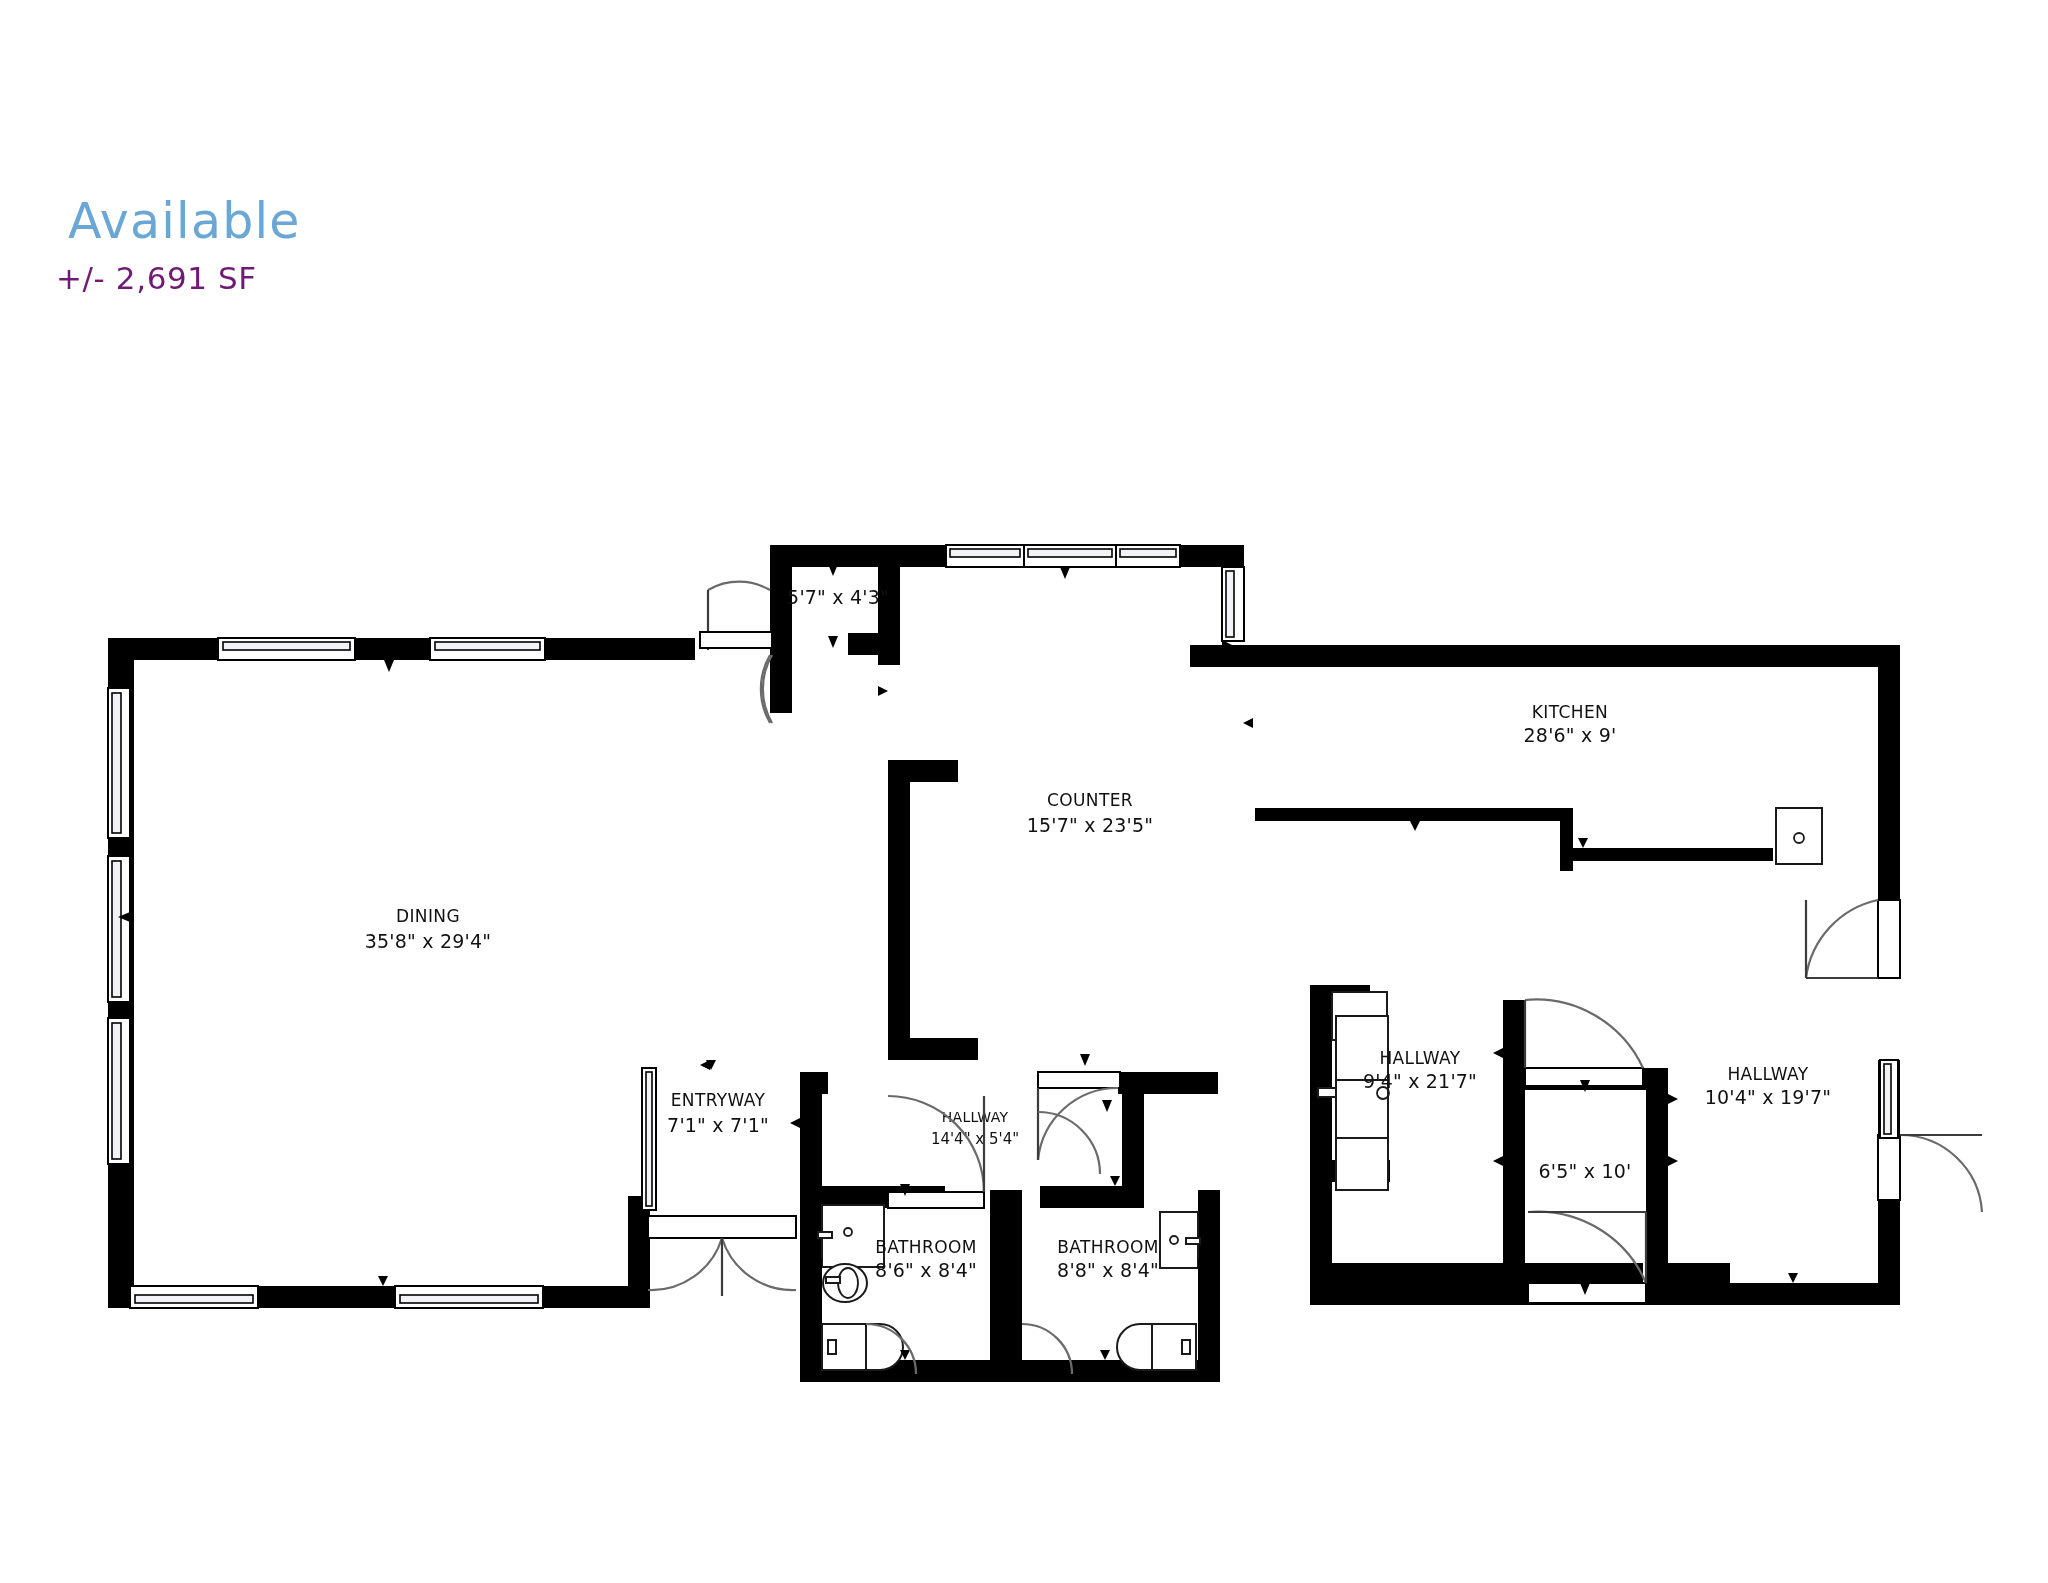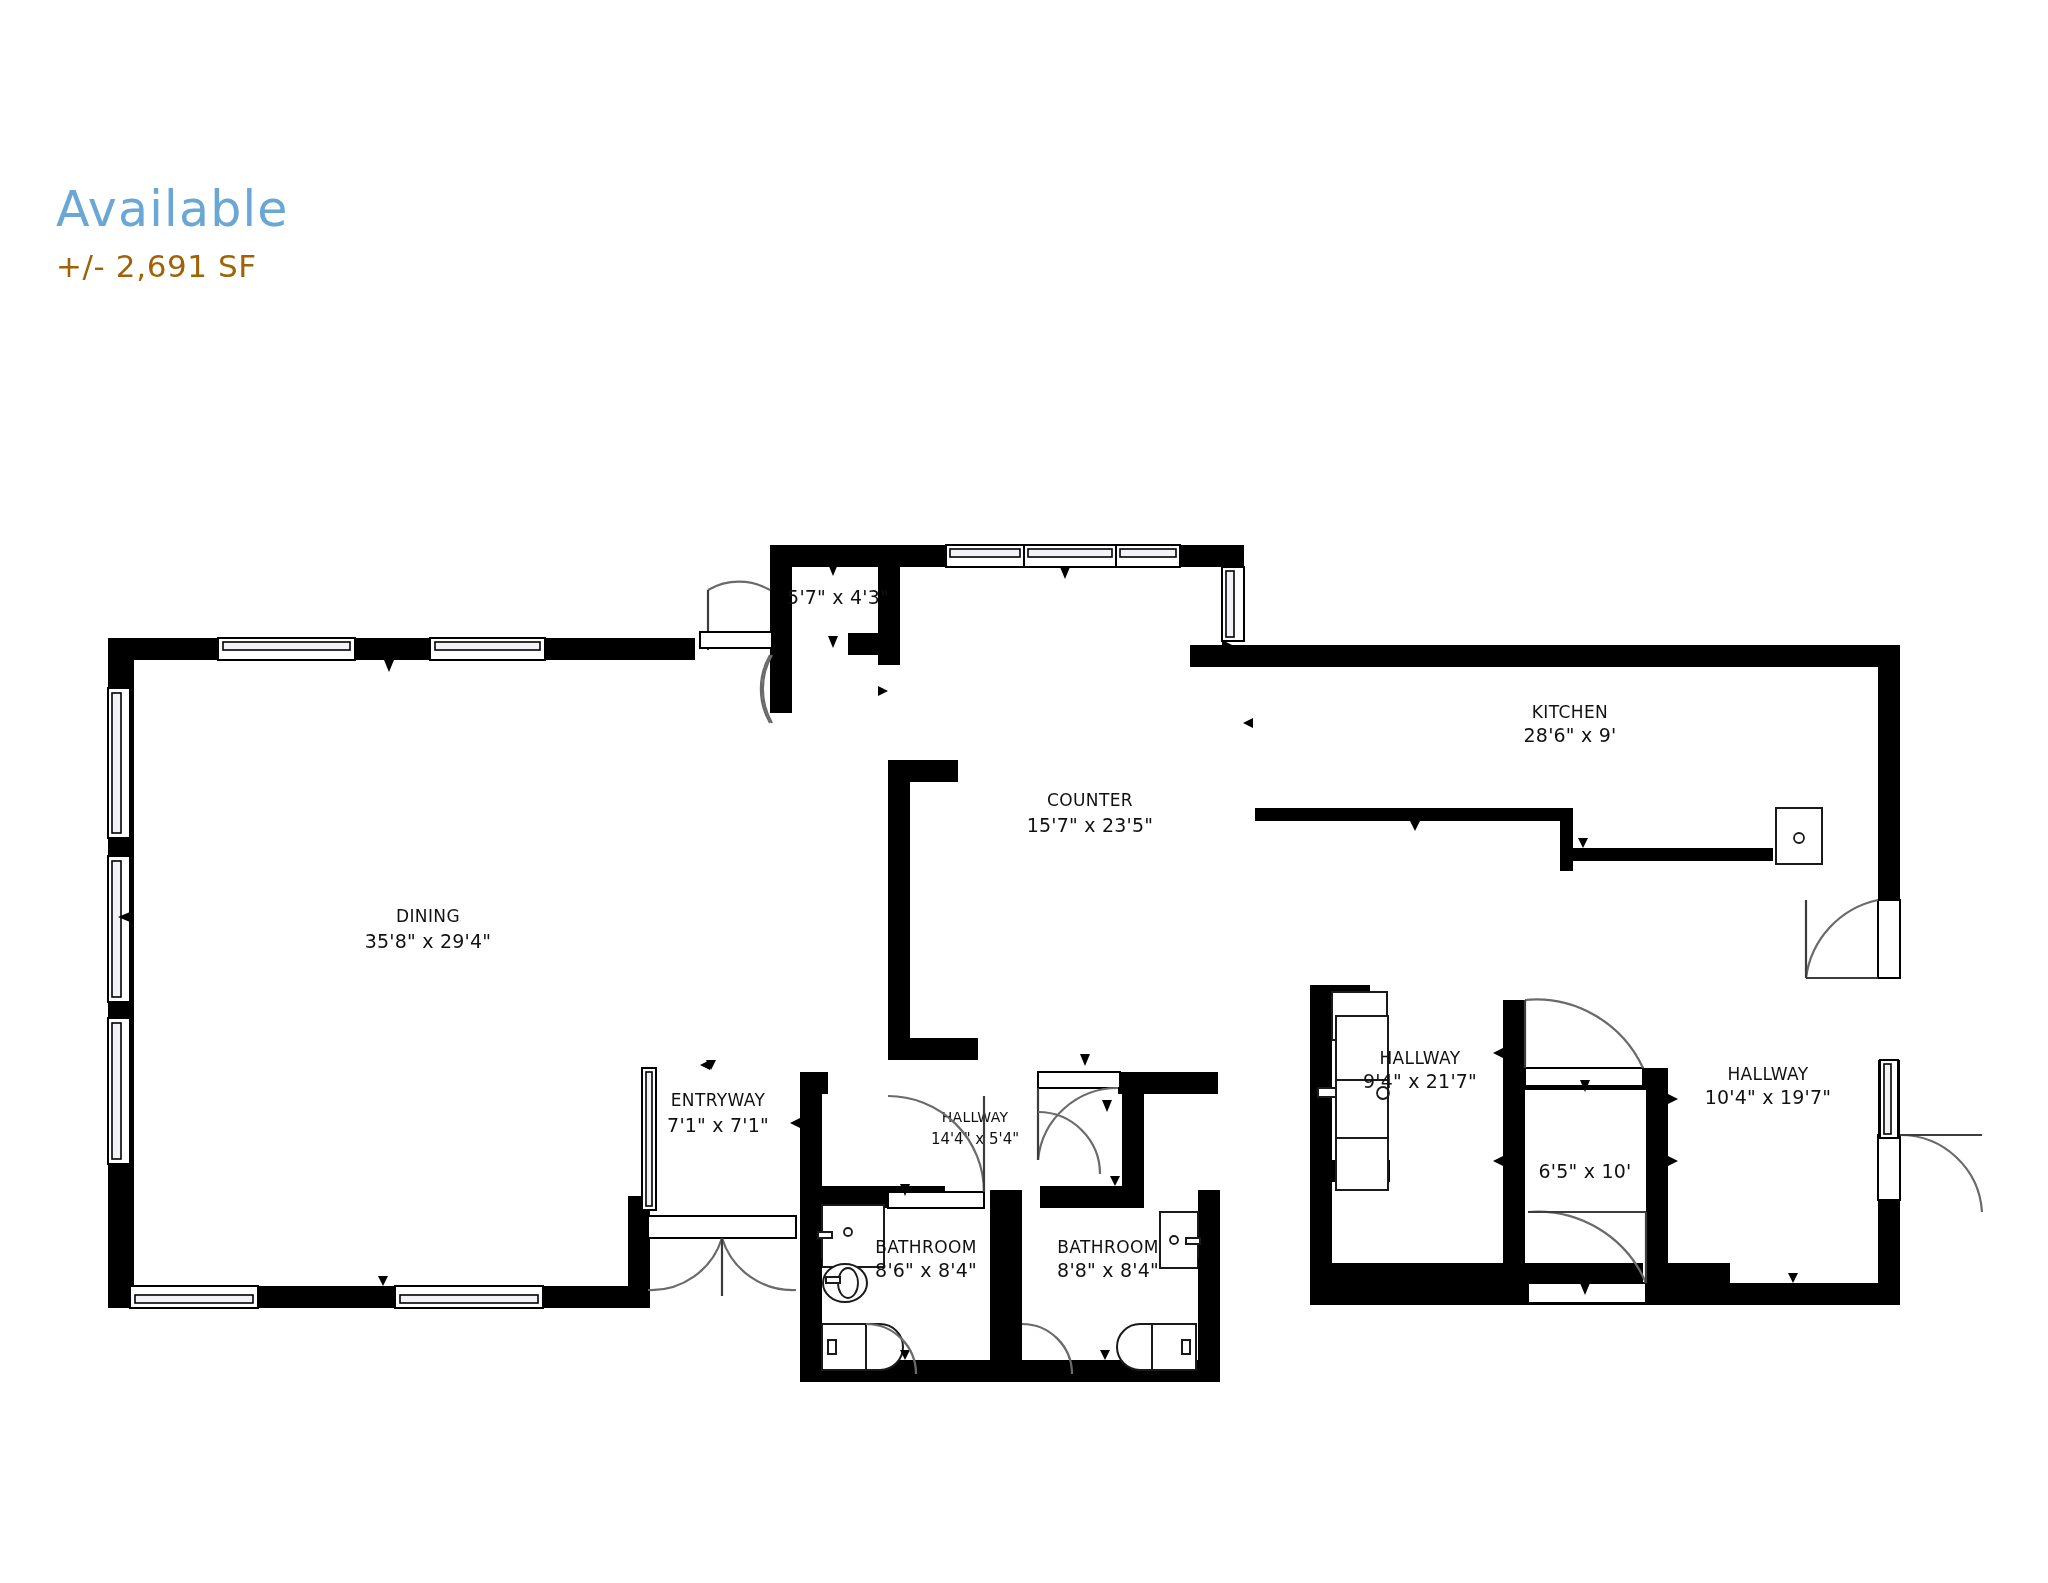--- a/index.html
+++ b/index.html
@@ -23,27 +23,27 @@
     position: absolute;
     left: 56px;
     top: 185px;
   }
   #available-title {
     font-size: 49px;
     font-weight: 400;
     color: #6BA7D4;
     letter-spacing: 1.2px;
     line-height: 1.0;
-    margin: 0;
+    margin: 12px;
     font-family: "DejaVu Sans", "Liberation Sans", sans-serif;
   }
   #available-area {
     font-size: 31px;
     font-weight: 400;
-    color: #a16207;
+    color: #701a75;
     letter-spacing: 0.6px;
     margin-top: 14px;
     font-family: "DejaVu Sans", "Liberation Sans", sans-serif;
   }
   #floorplan-wrap {
     position: absolute;
     left: 0;
     top: 0;
     width: 2048px;
     height: 1583px;

